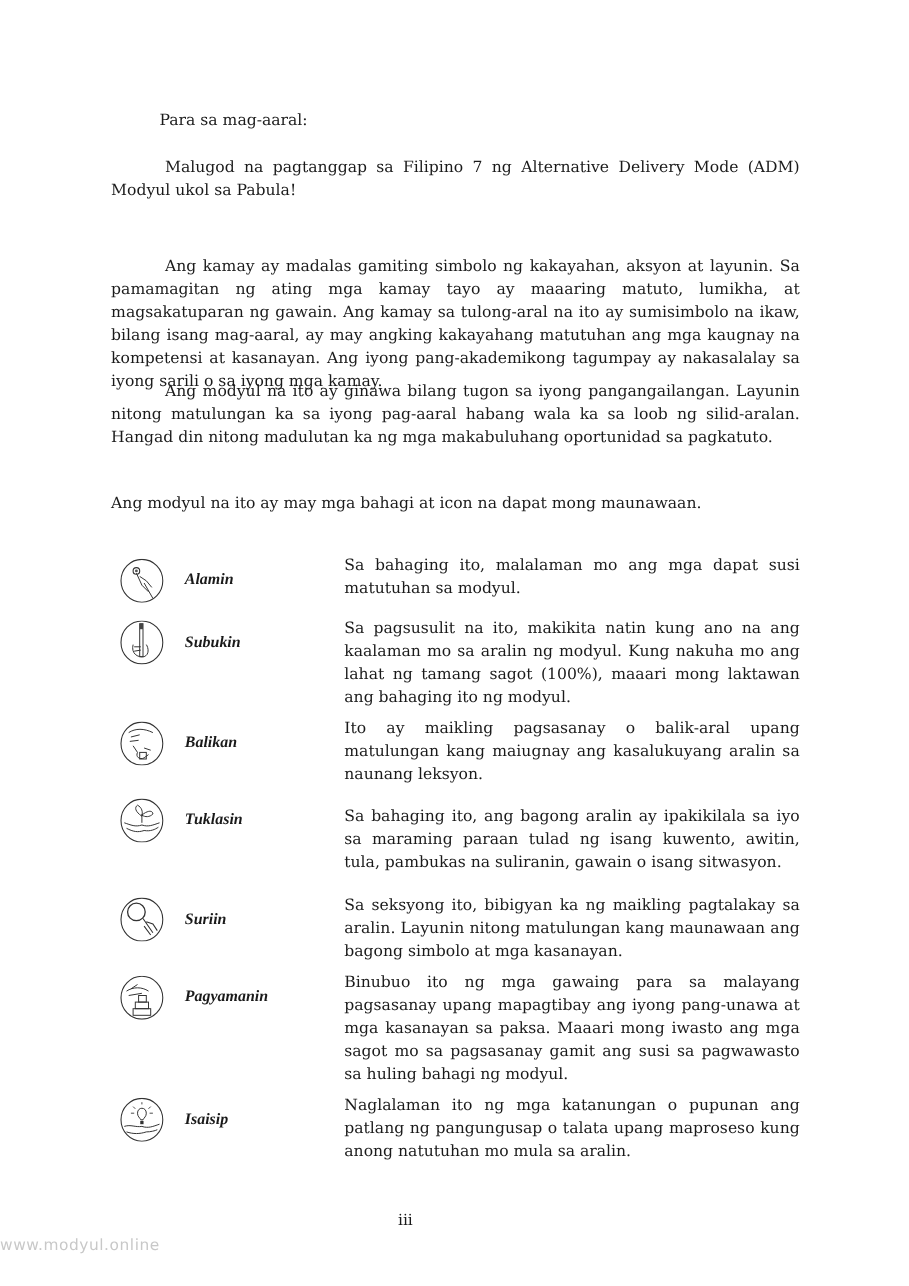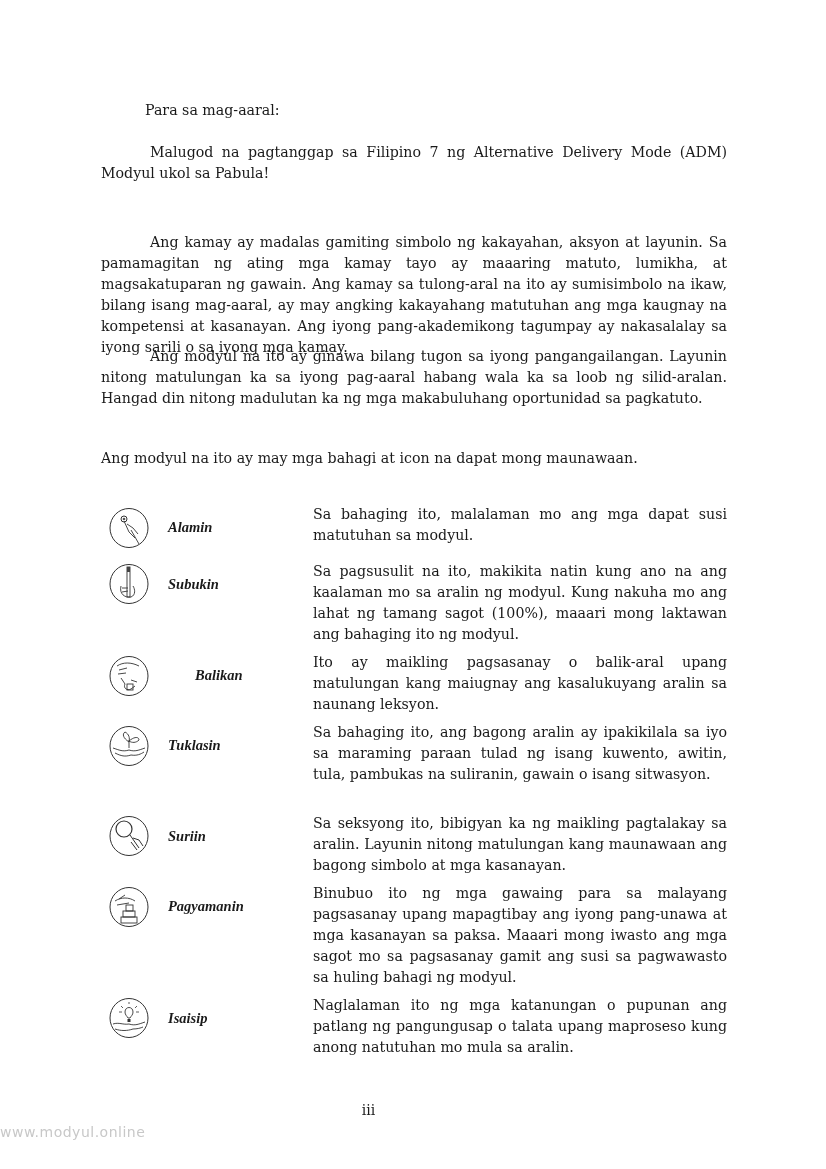--- a/index.html
+++ b/index.html
@@ -66,34 +66,34 @@
   </div>
 
   <div class="row" style="top:652px;">
     <div class="icon" style="top:4px;">
       <svg viewBox="0 0 40 40">
           <ellipse cx="20" cy="20" rx="19" ry="19.5" fill="none" stroke="#333" stroke-width="1"></ellipse>
           <path d="M8 10 C14 6 22 6 30 10 M10 14 L18 12 M9 18 L17 17 M12 22 L16 28 C14 32 18 35 22 33 L26 30 M22 24 L28 26" fill="none" stroke="#333" stroke-width="0.9"></path>
           <rect x="18" y="28" width="6" height="6" fill="none" stroke="#333" stroke-width="0.9"></rect>
         </svg>
     </div>
-    <span class="label" style="top:15px;margin-left:27px;">Balikan</span>
+    <span class="label" style="top:15px;">Balikan</span>
     <p class="desc" style="top:0px;">Ito ay maikling pagsasanay o balik-aral upang matulungan kang maiugnay ang kasalukuyang aralin sa naunang leksyon.</p>
   </div>
 
   <div class="row" style="top:722px;">
     <div class="icon" style="top:4px;">
       <svg viewBox="0 0 40 40">
           <ellipse cx="20" cy="20" rx="19" ry="19.5" fill="none" stroke="#333" stroke-width="1"></ellipse>
           <path d="M20 22 L20 14 M20 16 C14 12 13 8 16 6 C20 8 21 12 20 16 M20 15 C26 10 30 11 30 14 C27 17 23 17 20 15" fill="none" stroke="#333" stroke-width="0.9"></path>
           <path d="M4 22 C10 24 14 26 20 24 C26 26 30 24 36 22 M6 27 C12 30 16 31 22 29 C28 30 32 28 35 26" fill="none" stroke="#333" stroke-width="0.9"></path>
         </svg>
     </div>
     <span class="label" style="top:15px;">Tuklasin</span>
-    <p class="desc" style="top:0px;">Sa bahaging ito, ang bagong aralin ay ipakikilala sa iyo sa maraming paraan tulad ng isang kuwento, awitin, tula, pambukas na suliranin, gawain o isang sitwasyon.</p>
+    <p class="desc" style="top:10px;">Sa bahaging ito, ang bagong aralin ay ipakikilala sa iyo sa maraming paraan tulad ng isang kuwento, awitin, tula, pambukas na suliranin, gawain o isang sitwasyon.</p>
   </div>
 
   <div class="row" style="top:813px;">
     <div class="icon" style="top:3px;">
       <svg viewBox="0 0 40 40">
           <ellipse cx="20" cy="20" rx="19" ry="19.5" fill="none" stroke="#333" stroke-width="1"></ellipse>
           <circle cx="15" cy="13" r="8" fill="none" stroke="#333" stroke-width="1.2"></circle>
           <path d="M21 19 L30 32 M24 22 L30 24 L34 30 M22 26 L28 34" fill="none" stroke="#333" stroke-width="1"></path>
         </svg>
     </div>

